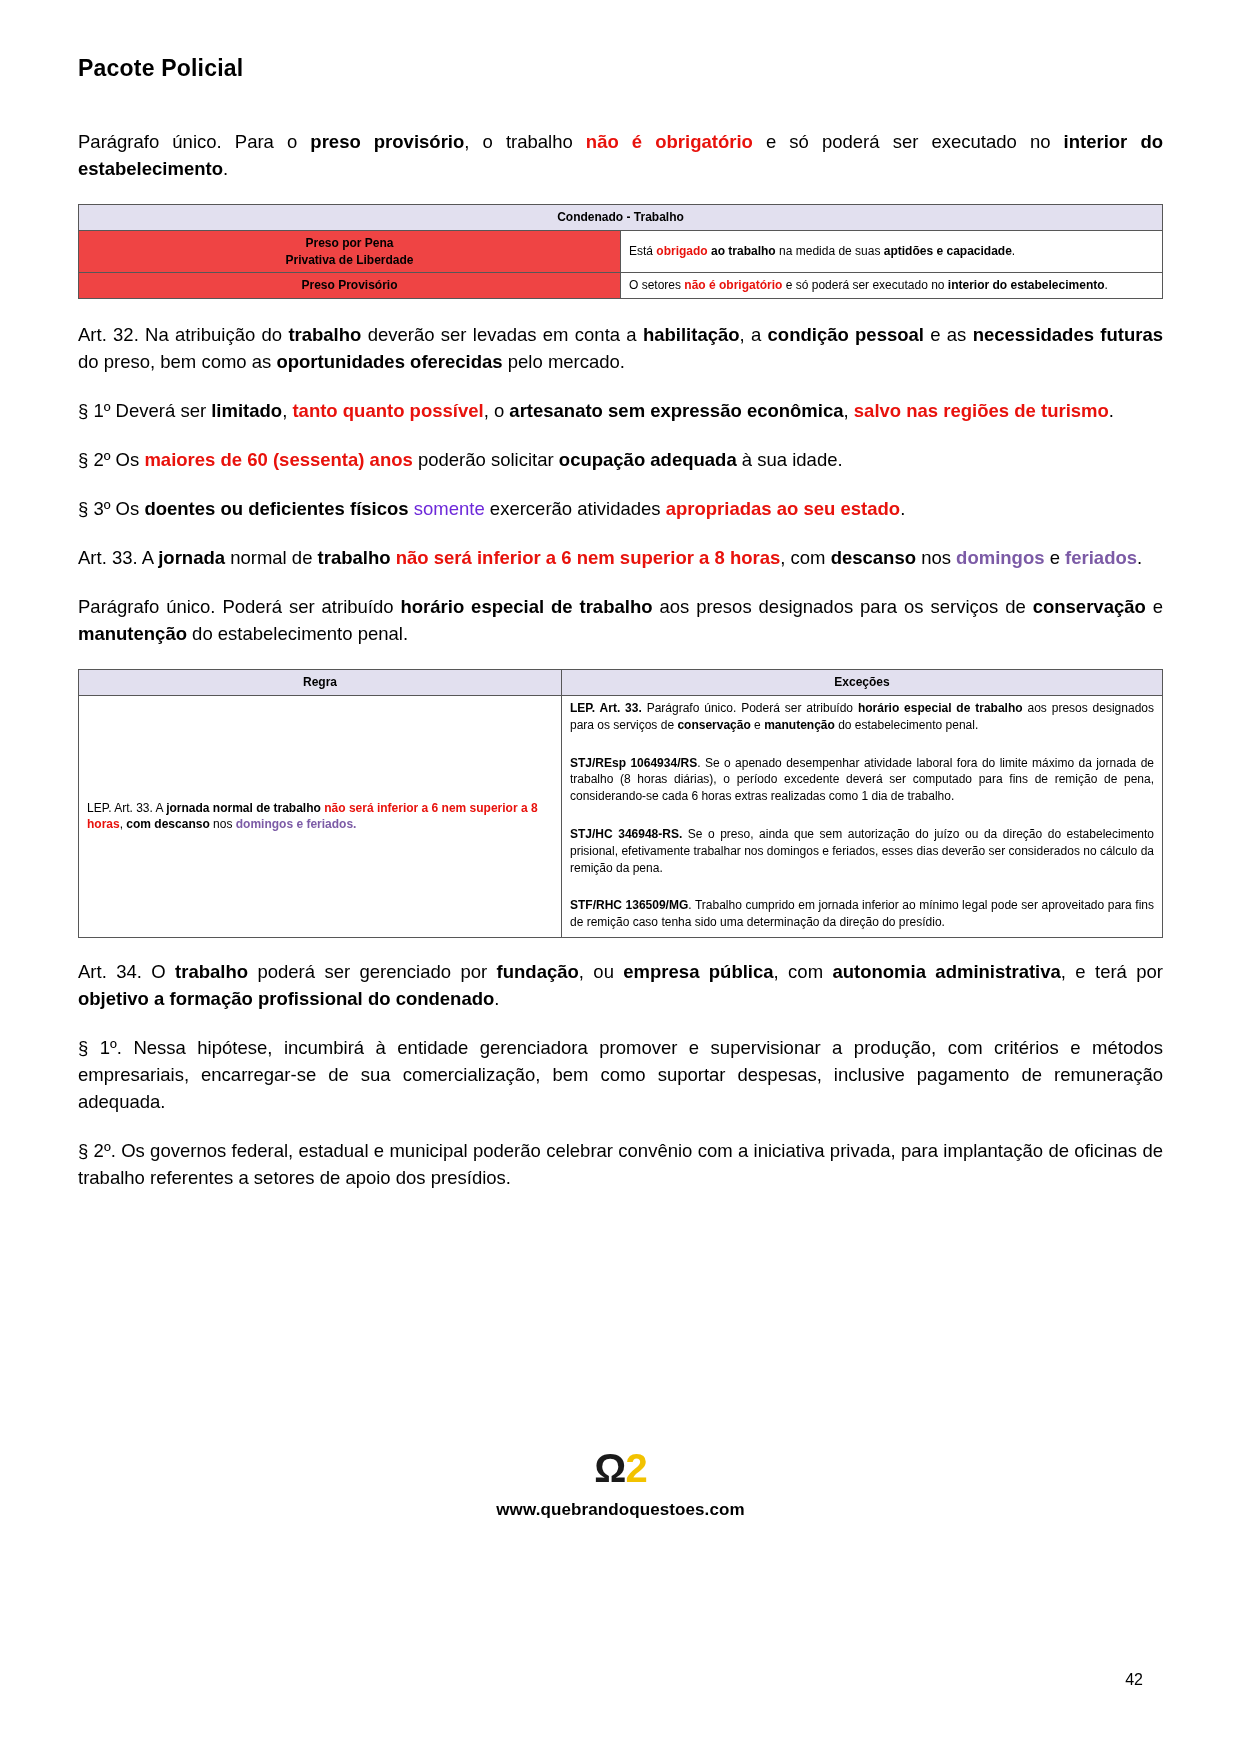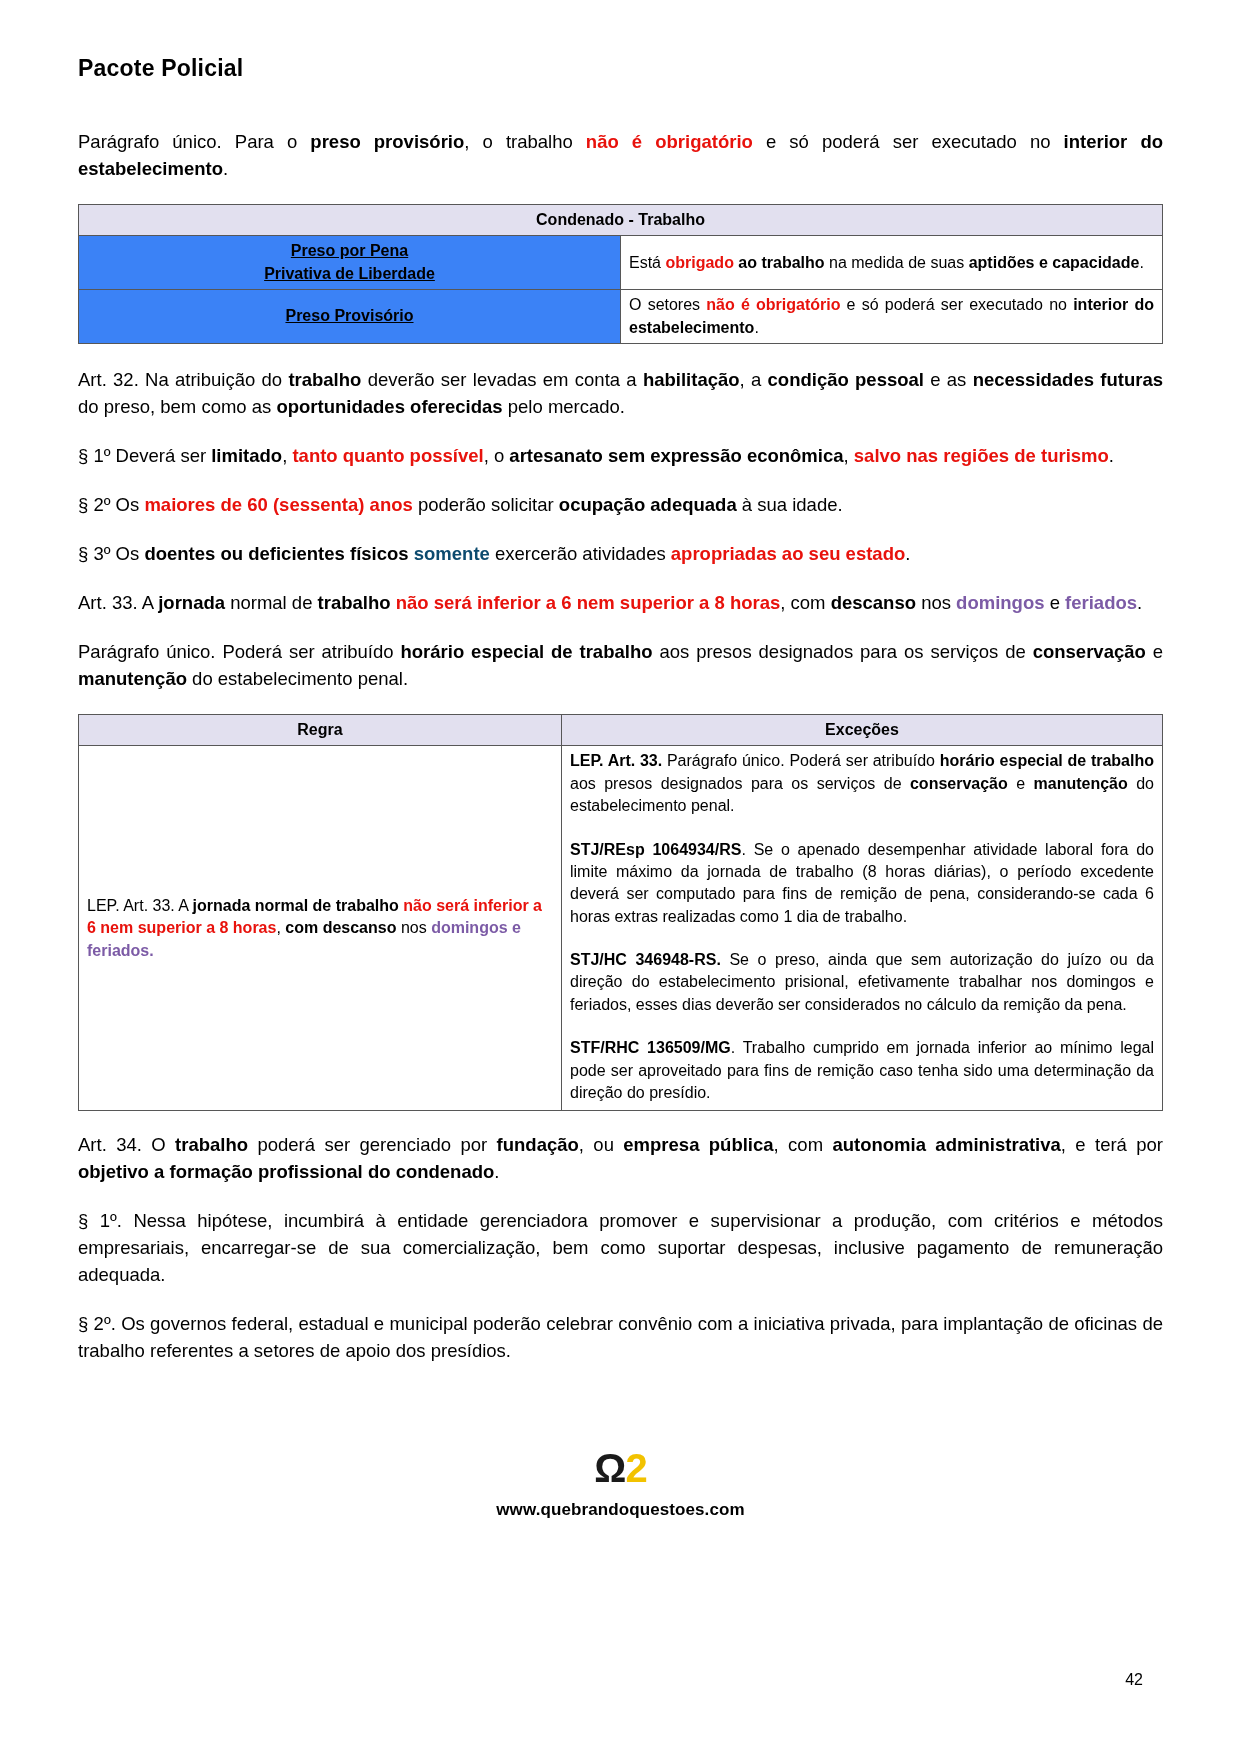--- a/index.html
+++ b/index.html
@@ -54,43 +54,42 @@
   table.doc-table {
     border-collapse: collapse;
     width: 100%;
     margin: 0 0 22px 0;
     table-layout: fixed;
   }
   table.doc-table td, table.doc-table th {
     border: 1px solid #575757;
     padding: 4px 8px;
     vertical-align: middle;
-    font-size: 16px;
+    font-size: 12px;
     font-family: "Liberation Sans", sans-serif;
     line-height: 1.4;
   }
   .t1wrap { padding-left: 16px; padding-right: 60px; }
 
   .hdr-light {
     background: #e2e0ef;
     text-align: center;
     font-weight: bold;
   }
   .hdr-dark {
     background: #b5a5cd;
     text-align: center;
     font-weight: bold;
   }
   .lbl-cell {
-    background: #3b82f6;
+    background: #ef4444;
     text-align: center;
     font-weight: bold;
     line-height: 1.28;
     padding: 6px 8px;
-    text-decoration: underline;
   }
   .val-cell {
     background: #ffffff;
     text-align: justify;
     padding: 6px 10px 7px 10px;
   }
 
   
   table.t2 { margin-bottom: 20px; }
   .regra-cell {
@@ -167,21 +166,21 @@
         <tr>
           <td class="lbl-cell">Preso Provisório</td>
           <td class="val-cell t1wrap"><span>O setores </span><span style="color: rgb(232, 18, 12); font-weight: bold;">não é obrigatório</span><span> e só poderá ser executado no </span><span style="font-weight: bold;">interior do estabelecimento</span><span>.</span></td>
         </tr>
       </tbody>
     </table>
 
     <p class="body-par"><span>Art. 32. Na atribuição do </span><span style="font-weight: bold;">trabalho</span><span> deverão ser levadas em conta a </span><span style="font-weight: bold;">habilitação</span><span>, a </span><span style="font-weight: bold;">condição pessoal</span><span> e as </span><span style="font-weight: bold;">necessidades futuras</span><span> do preso, bem como as </span><span style="font-weight: bold;">oportunidades oferecidas</span><span> pelo mercado.</span></p>
     <p class="body-par"><span>§ 1º Deverá ser </span><span style="font-weight: bold;">limitado</span><span>, </span><span style="color: rgb(232, 18, 12); font-weight: bold;">tanto quanto possível</span><span>, o </span><span style="font-weight: bold;">artesanato sem expressão econômica</span><span>, </span><span style="color: rgb(232, 18, 12); font-weight: bold;">salvo nas regiões de turismo</span><span>.</span></p>
     <p class="body-par"><span>§ 2º Os </span><span style="color: rgb(232, 18, 12); font-weight: bold;">maiores de 60 (sessenta) anos</span><span> poderão solicitar </span><span style="font-weight: bold;">ocupação adequada</span><span> à sua idade.</span></p>
-    <p class="body-par"><span>§ 3º Os </span><span style="font-weight: bold;">doentes ou deficientes físicos</span><span> </span><span style="color: #0c4a6e; font-weight: bold;">somente</span><span> exercerão atividades </span><span style="color: rgb(232, 18, 12); font-weight: bold;">apropriadas ao seu estado</span><span>.</span></p>
+    <p class="body-par"><span>§ 3º Os </span><span style="font-weight: bold;">doentes ou deficientes físicos</span><span> </span><span style="color: #6d28d9; font-weight: normal;">somente</span><span> exercerão atividades </span><span style="color: rgb(232, 18, 12); font-weight: bold;">apropriadas ao seu estado</span><span>.</span></p>
     <p class="body-par"><span>Art. 33. A </span><span style="font-weight: bold;">jornada</span><span> normal de </span><span style="font-weight: bold;">trabalho</span><span> </span><span style="color: rgb(232, 18, 12); font-weight: bold;">não será inferior a 6 nem superior a 8 horas</span><span>, com </span><span style="font-weight: bold;">descanso</span><span> nos </span><span style="color: rgb(124, 91, 166); font-weight: bold;">domingos</span><span> e </span><span style="color: rgb(124, 91, 166); font-weight: bold;">feriados</span><span>.</span></p>
     <p class="body-par"><span>Parágrafo único. Poderá ser atribuído </span><span style="font-weight: bold;">horário especial de trabalho</span><span> aos presos designados para os serviços de </span><span style="font-weight: bold;">conservação</span><span> e </span><span style="font-weight: bold;">manutenção</span><span> do estabelecimento penal.</span></p>
 
     <table class="doc-table t2">
       <tbody>
         <tr>
           <td class="hdr-light" style="width:466px">Regra</td>
           <td class="hdr-light">Exceções</td>
         </tr>
         <tr>

